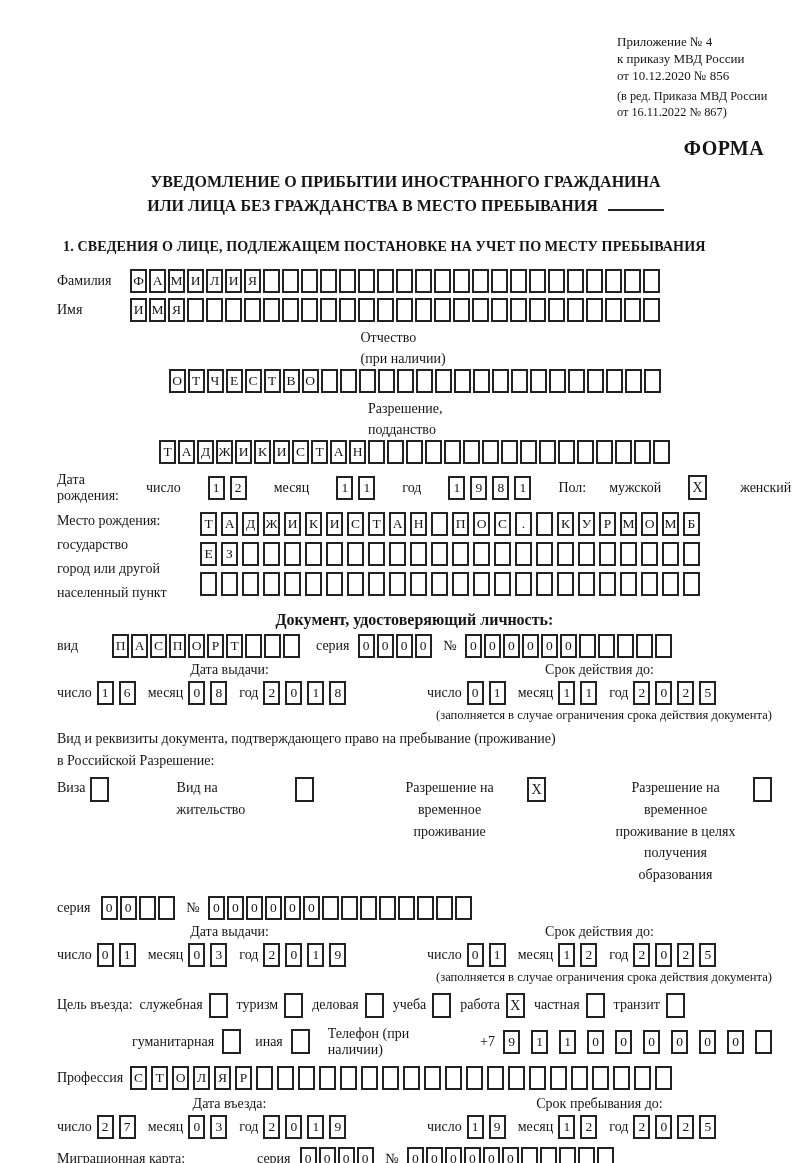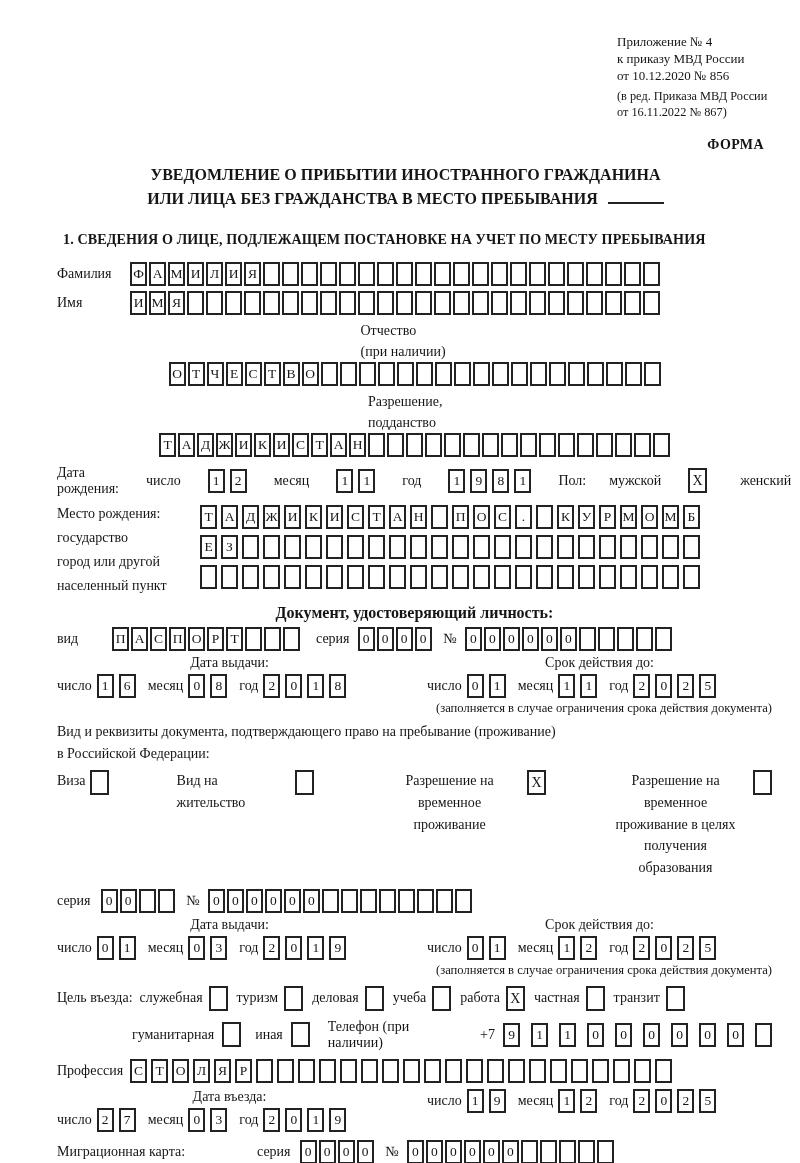--- a/index.html
+++ b/index.html
@@ -4,21 +4,21 @@
 <style>
   * { margin:0; padding:0; box-sizing:border-box; }
   html,body { background:#fff; }
   .page { width:800px; height:1163px; overflow:hidden; background:#fff; color:#151515;
           font-family:"Liberation Serif","DejaVu Serif",serif; font-size:14px; position:relative; }
   .content { padding:34px 28px 0 57px; }
 
   
   .annex { margin-left:560px; font-size:13px; line-height:1.3; }
   .annex-edit { margin-top:4px; font-size:12.3px; line-height:1.3; }
-  .forma { text-align:right; padding-right:8px; font-weight:bold; font-size:14px; margin-top:16px; letter-spacing:.4px; }
+  .forma { text-align:right; padding-right:8px; font-weight:bold; font-size:20px; margin-top:16px; letter-spacing:.4px; }
 
   .title { text-align:center; font-weight:bold; font-size:16px; line-height:1.5; margin-top:10px; margin-left:-18px; }
   .underline-blank { display:inline-block; width:56px; height:15px; border-bottom:2px solid #222; margin-left:10px; }
 
   .sec1 { font-weight:bold; font-size:14.1px; margin-top:20px; margin-left:6px; letter-spacing:.1px; }
 
   
   .boxes { display:inline-flex; gap:2px; }
   .boxes.wide { gap:4px; }
   .boxes.dgroup { gap:5px; }
@@ -435,21 +435,21 @@
               <span class="cbox">0</span>
               <span class="cbox">2</span>
               <span class="cbox">5</span>
             </span>
         </div>
       </div>
     </div>
     <div class="note-right">(заполняется в случае ограничения срока действия документа)</div>
 
     <div class="plain">Вид и реквизиты документа, подтверждающего право на пребывание (проживание)</div>
-    <div class="plain" style="margin-top:2px;">в Российской Федерации:</div>
+    <div class="plain" style="margin-top:2px;">в Российской Разрешение:</div>
 
     <div class="res-options">
       <div class="res-opt mr22">
         <span class="opt-label">Виза</span>
         <span class="check" style="margin-left:4px;"></span>
       </div>
       <div class="res-opt mr22">
         <span class="opt-label">Вид на жительство</span>
         <span class="check" style="margin-left:22px;"></span>
       </div>
@@ -651,20 +651,21 @@
           <span class="lbl">год</span>
           <span class="boxes dgroup">
               <span class="cbox">2</span>
               <span class="cbox">0</span>
               <span class="cbox">1</span>
               <span class="cbox">9</span>
             </span>
         </div>
       </div>
       <div class="dates-col right">
+        <div class="dates-heading">Срок пребывания до:</div>
         <div class="dates-row">
           <span class="lbl">число</span>
           <span class="boxes dgroup">
               <span class="cbox">1</span>
               <span class="cbox">9</span>
             </span>
           <span class="lbl">месяц</span>
           <span class="boxes dgroup">
               <span class="cbox">1</span>
               <span class="cbox">2</span>

